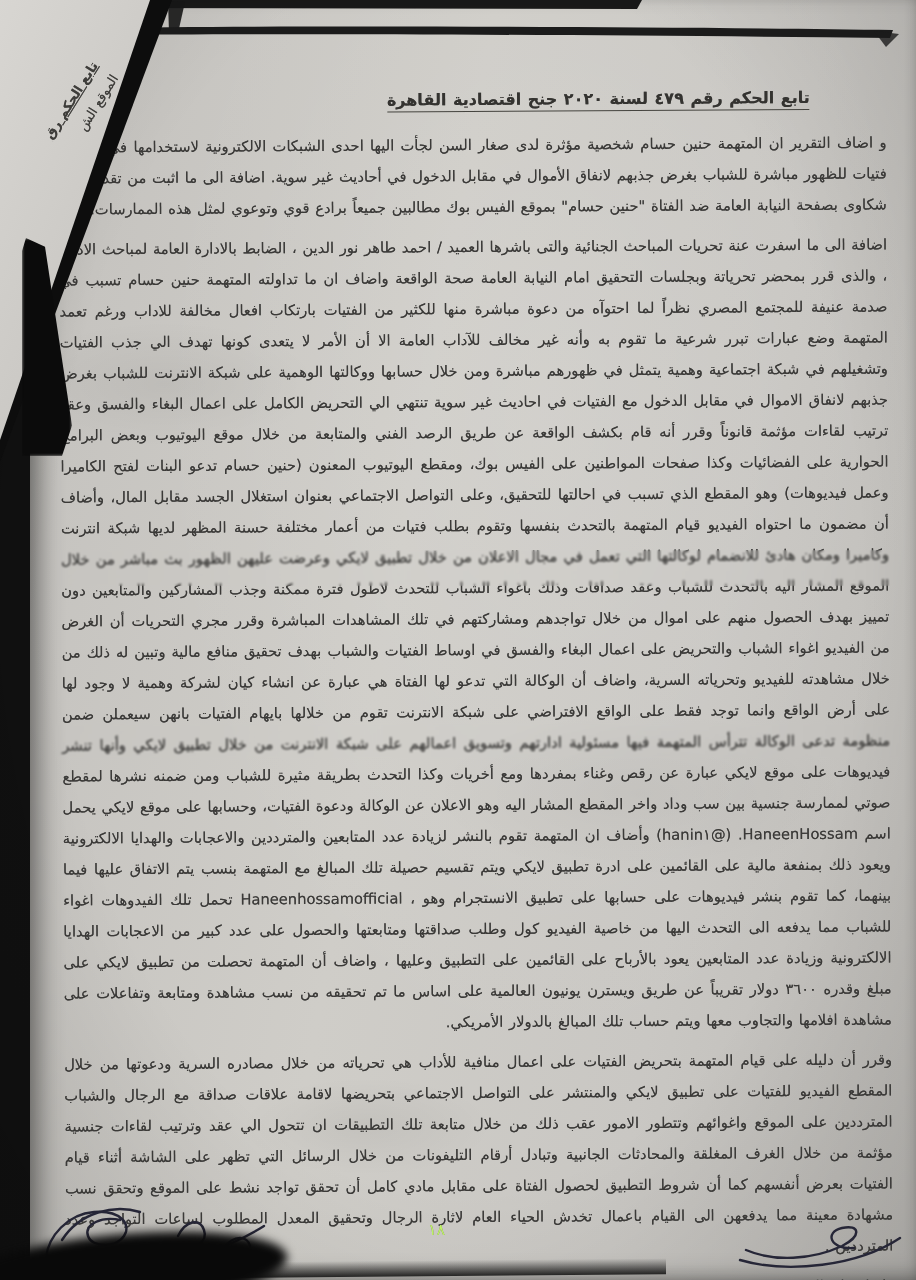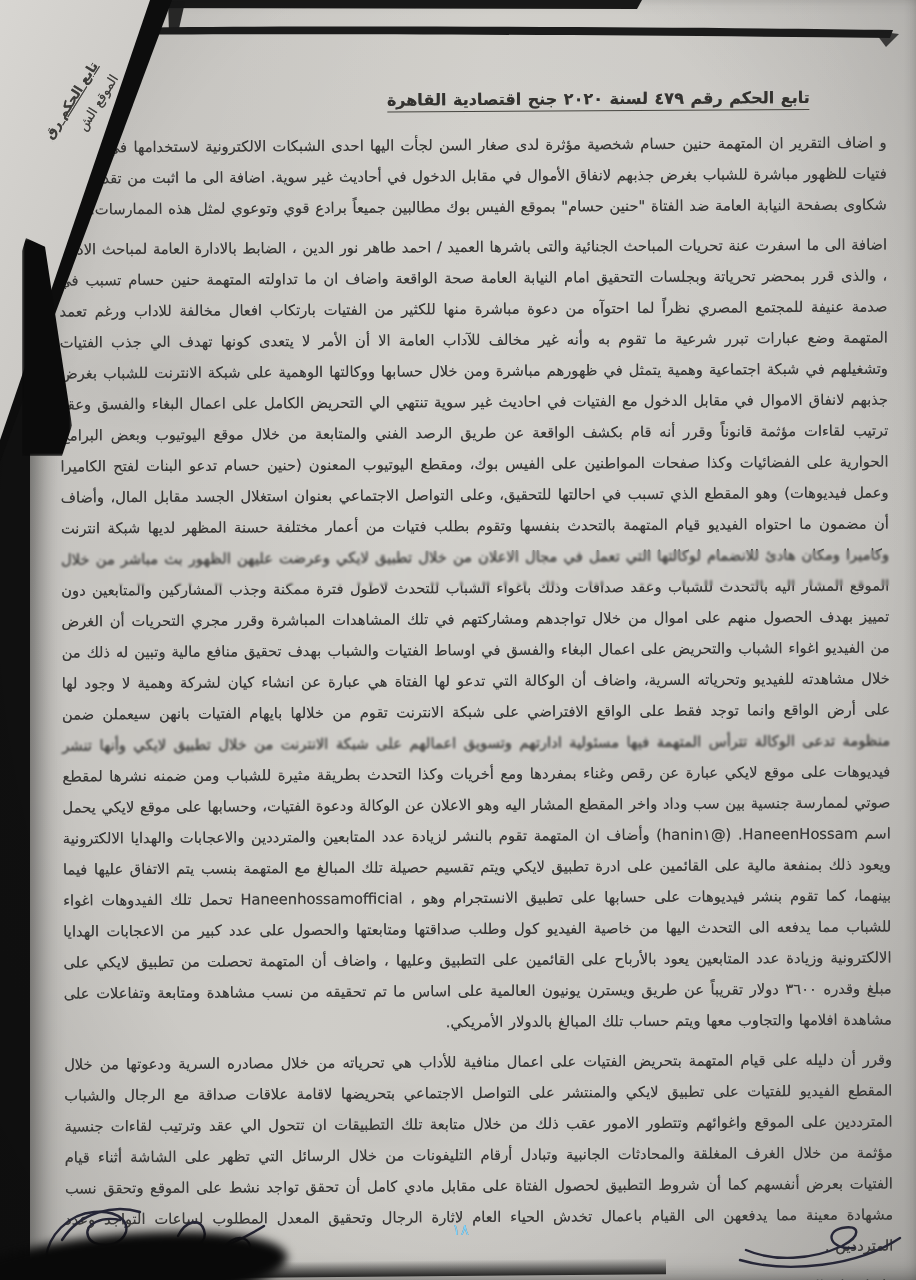--- a/index.html
+++ b/index.html
@@ -49,22 +49,22 @@
   .para{margin:0 0 9px 0;}
 
   
   .blur-band{position:absolute;left:56px;right:14px;z-index:6;pointer-events:none;
     backdrop-filter:blur(1.2px);-webkit-backdrop-filter:blur(1.2px);}
   .band1{top:550px;height:36px;}
   .band2{top:724px;height:34px;}
 
   
   .page-number{
-    position:absolute;left:452px;top:1220px;z-index:5;
-    color:#7dd3fc;font-size:16px;letter-spacing:1px;
+    position:absolute;left:428px;top:1220px;z-index:5;
+    color:#bef264;font-size:16px;letter-spacing:1px;
     text-shadow:0 0 0.6px rgba(55,55,55,0.7);
   }
   .sig{position:absolute;z-index:5;}
   .sig path{fill:none;stroke:#262637;stroke-width:2.4;stroke-linecap:round;}
   .sig-left{left:28px;top:1196px;}
   .sig-right{left:738px;top:1216px;}
 
   
   .under-shadow{
     position:absolute;left:0;top:0;width:180px;height:470px;z-index:7;

